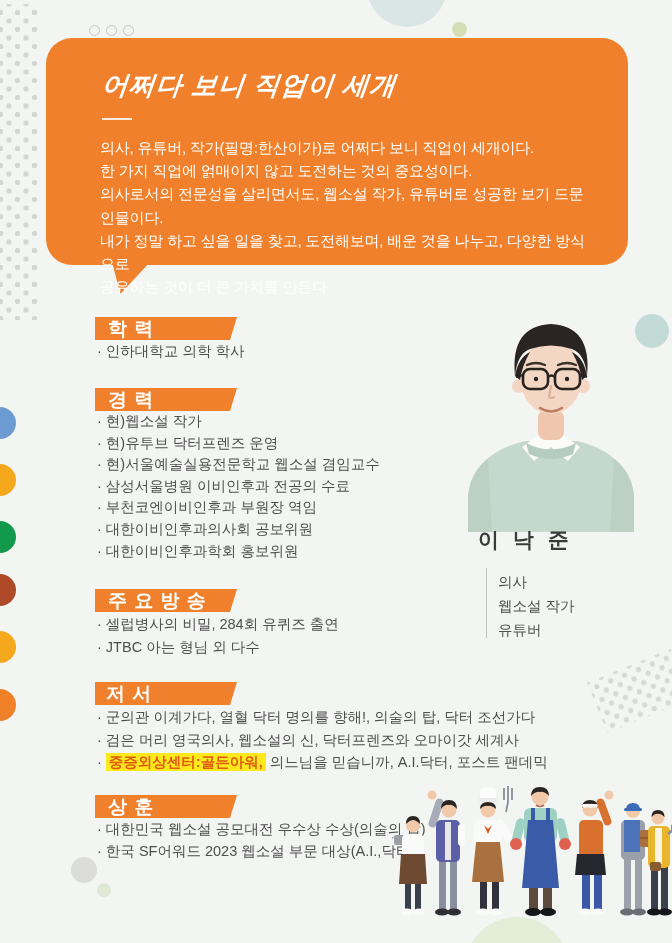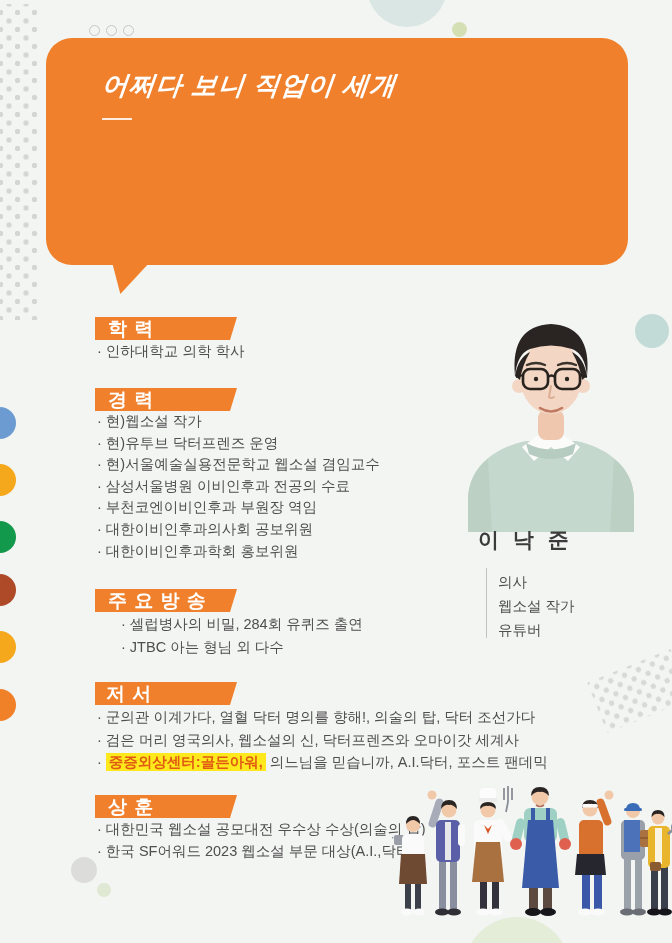--- a/index.html
+++ b/index.html
@@ -66,40 +66,47 @@
 
   <div class="circ" style="left:71px;top:857px;width:26px;height:26px;background:#DCDDDB;"></div>
   <div class="circ" style="left:97px;top:883px;width:14px;height:14px;background:#DFE8D2;"></div>
   <div class="dots-br"></div>
   <div class="circ" style="left:464px;top:917px;width:106px;height:106px;background:#E4EDD8;"></div>
 
   <div class="hero-tail"></div>
   <div class="hero">
     <div class="hero-title">어쩌다 보니 직업이 세개</div>
     <div class="hero-rule"></div>
+    <div class="hero-body" id="hero-lines">
+        <div>의사, 유튜버, 작가(필명:한산이가)로 어쩌다 보니 직업이 세개이다.</div>
+        <div>한 가지 직업에 얽매이지 않고 도전하는 것의 중요성이다.</div>
+        <div>의사로서의 전문성을 살리면서도, 웹소설 작가, 유튜버로 성공한 보기 드문 인물이다.</div>
+        <div>내가 정말 하고 싶을 일을 찾고, 도전해보며, 배운 것을 나누고, 다양한 방식으로</div>
+        <div>공유하는 것이 더 큰 가치를 만든다</div>
+      </div>
   </div>
 
   <div class="banner" style="top:317px;">학 력</div>
   <div class="list" style="top:340px;line-height:22px;">
       <div class="li"><span class="bullet">· </span>인하대학교 의학 학사</div>
     </div>
 
   <div class="banner" style="top:388px;">경 력</div>
   <div class="list" style="top:411px;line-height:21.6px;">
       <div class="li"><span class="bullet">· </span>현)웹소설 작가</div>
       <div class="li"><span class="bullet">· </span>현)유투브 닥터프렌즈 운영</div>
       <div class="li"><span class="bullet">· </span>현)서울예술실용전문학교 웹소설 겸임교수</div>
       <div class="li"><span class="bullet">· </span>삼성서울병원 이비인후과 전공의 수료</div>
       <div class="li"><span class="bullet">· </span>부천코엔이비인후과 부원장 역임</div>
       <div class="li"><span class="bullet">· </span>대한이비인후과의사회 공보위원</div>
       <div class="li"><span class="bullet">· </span>대한이비인후과학회 홍보위원</div>
     </div>
 
   <div class="banner" style="top:589px;">주 요 방 송</div>
-  <div class="list" style="top:613px;line-height:22.5px;margin-left:24px;">
+  <div class="list" style="top:613px;line-height:22.5px;">
       <div class="li"><span class="bullet">· </span>셀럽병사의 비밀, 284회 유퀴즈 출연</div>
       <div class="li"><span class="bullet">· </span>JTBC 아는 형님 외 다수</div>
     </div>
 
   <div class="banner" style="top:682px;padding-left:11px;">저 서</div>
   <div class="list" style="top:706px;line-height:22.5px;">
       <div class="li"><span class="bullet">· </span>군의관 이계가다, 열혈 닥터 명의를 향해!, 의술의 탑, 닥터 조선가다</div>
       <div class="li"><span class="bullet">· </span>검은 머리 영국의사, 웹소설의 신, 닥터프렌즈와 오마이갓 세계사</div>
       <div class="li"><span class="bullet">· </span><span class="hl">중증외상센터:골든아워,</span> 의느님을 믿습니까,  A.I.닥터, 포스트 팬데믹</div>
     </div>

